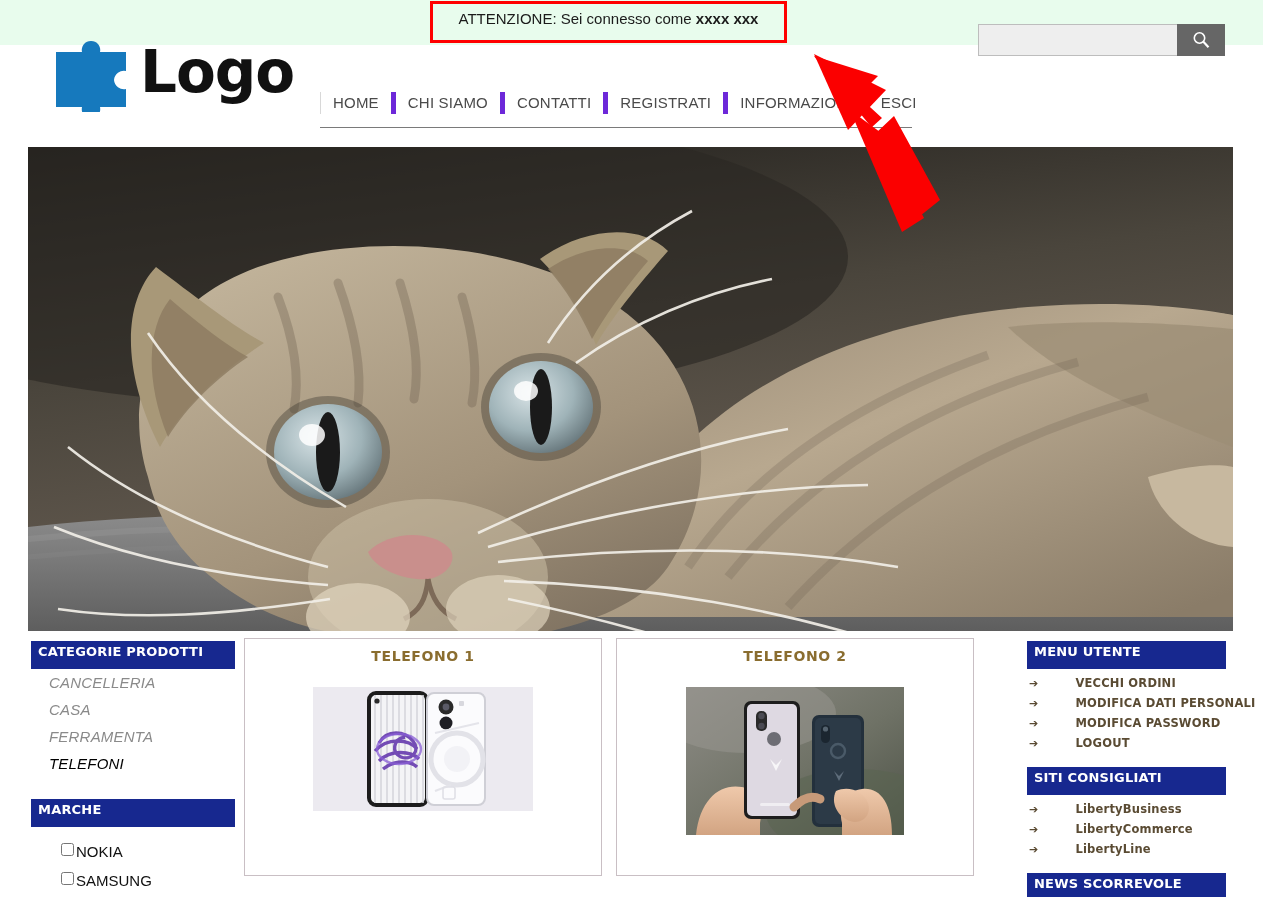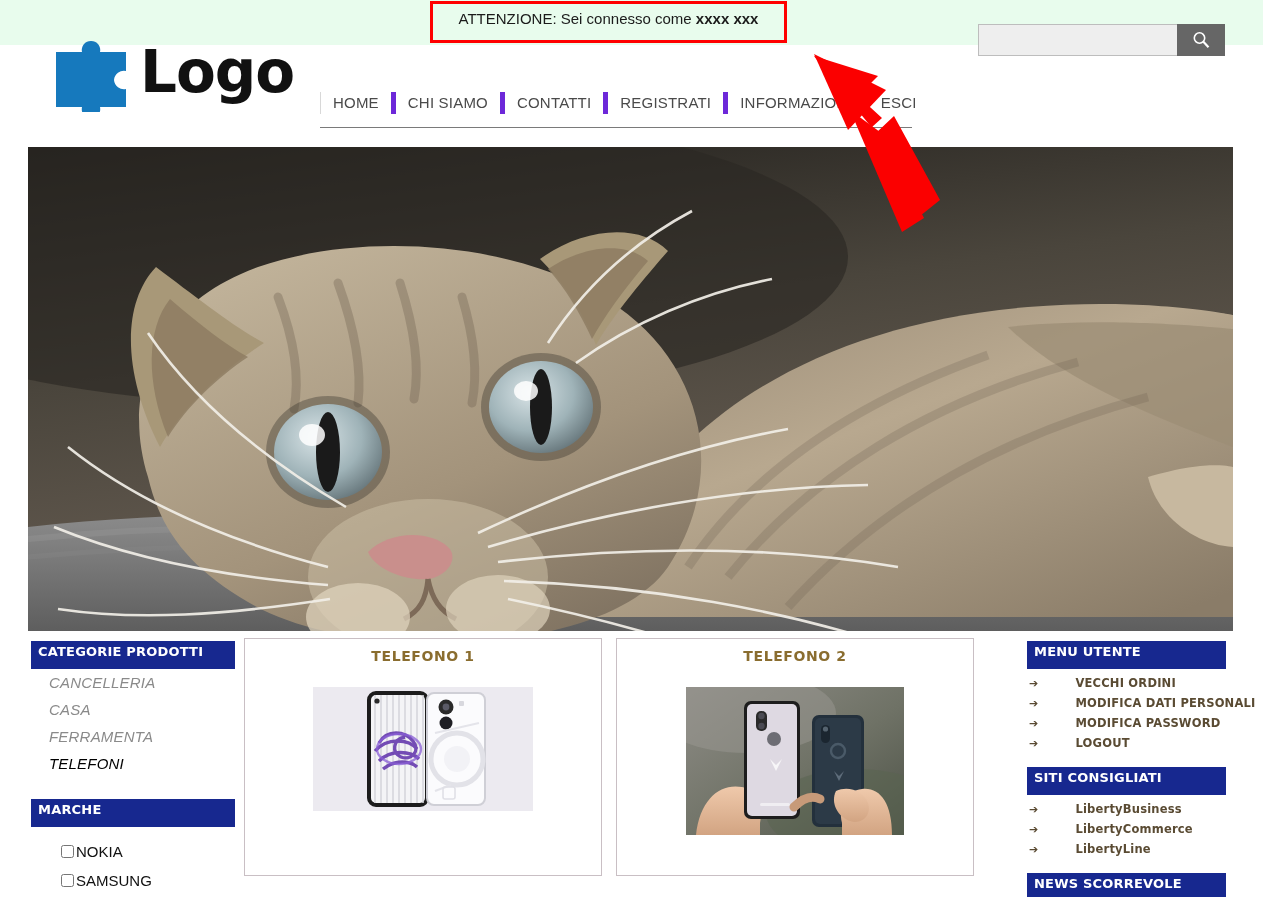--- a/index.html
+++ b/index.html
@@ -185,21 +185,21 @@
     color: #8a8a8a;
     text-decoration: none;
     padding: 5px 0 5px 18px;
     letter-spacing: .2px;
   }
   .cat-link.active { color: #000000; }
 
   .brand-list { margin: 0; padding: 10px 0 0 0; list-style: none; }
   .brand-row {
     display: flex;
-    align-items: center;
+    align-items: flex-start;
     padding: 6px 0 6px 30px;
     font-family: "Liberation Sans", sans-serif;
     font-size: 15px;
     color: #111;
   }
   .brand-row input[type=checkbox] {
     width: 13px; height: 13px;
     margin: 0 2px 0 0;
     flex: none;
   }

